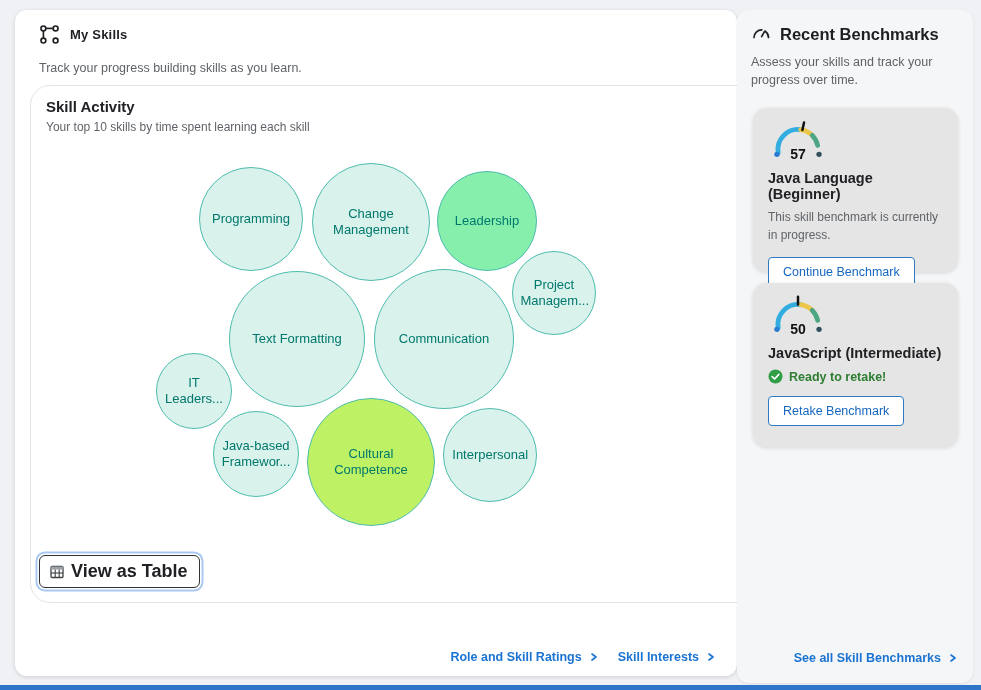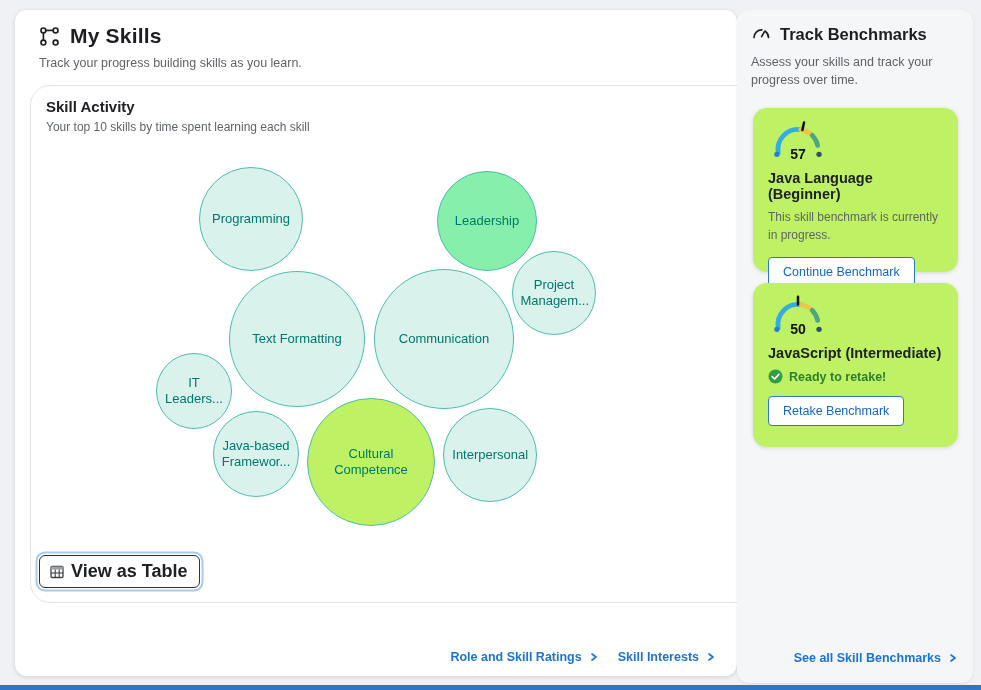--- a/index.html
+++ b/index.html
@@ -11,22 +11,22 @@
     overflow:hidden;
     color:#202124;
   }
   .main-card {
     position:absolute; left:15px; top:10px; width:722px; height:666px;
     background:#fff; border-radius:12px;
     box-shadow:0 1px 4px rgba(0,0,0,.14);
   }
   .main-header { padding:14px 24px 0 24px; }
   .title-row { display:flex; align-items:center; gap:10px; }
-  .page-title { font-size:21px; font-weight:700; color:#1c1e21; letter-spacing:.2px;text-align:right; }
-  .page-subtitle { margin-top:8px; font-size:12.5px; color:#5f6368; }
+  .page-title { font-size:13px; font-weight:700; color:#1c1e21; letter-spacing:.2px;text-align:right; }
+  .page-subtitle { margin-top:16px; font-size:12.5px; color:#5f6368; }
 
   .activity-card {
     position:absolute; left:15px; top:75px; width:788px; height:518px;
     background:#fff; border:1px solid #e2e4e7; border-radius:20px;
   }
   .activity-title { font-size:15px; font-weight:700; color:#202124; padding:12px 0 0 15px; }
   .activity-subtitle { font-size:12px; color:#5f6368; padding:5px 0 0 15px; }
 
   .bubble-area { position:absolute; left:0; top:0; width:693px; height:518px; }
   .bubble {
@@ -66,21 +66,21 @@
     background:#f5f6f8; border-radius:12px;
     box-shadow:0 1px 3px rgba(0,0,0,.08);
   }
   .panel-header { padding:14px 16px 0 14px; }
   .panel-title-row { display:flex; align-items:center; gap:9px; }
   .panel-title { font-size:16.5px; font-weight:700; color:#1c1e21; }
   .panel-subtitle { margin-top:9px; font-size:12.5px; color:#5f6368; line-height:1.45; width:200px; }
 
   .bench-card {
     position:absolute; left:16px; width:205px; height:164px;
-    background:#bef264; border-radius:14px;
+    background:#e5e5e5; border-radius:14px;
     box-shadow:0 1px 4px rgba(0,0,0,.13);
     padding:10px 15px;
   }
   .bench-card.first { top:98px; }
   .bench-card.second { top:273px; }
 
   .gauge-wrap { position:relative; width:60px; height:44px; }
   .gauge-score {
     position:absolute; left:0; right:0; bottom:0; text-align:center;
     font-size:14px; font-weight:700; color:#111;
@@ -125,20 +125,23 @@
   </div>
 
   <div class="activity-card">
     <div class="activity-title">Skill Activity</div>
     <div class="activity-subtitle">Your top 10 skills by time spent learning each skill</div>
 
     <div class="bubble-area" id="bubble-area">
         <div class="bubble" style="left: 168px; top: 81px; height: 104px; width: 104px; background: rgb(217, 242, 236); border-color: rgb(77, 188, 174);">
           <span style="color: rgb(0, 120, 108);">Programming</span>
         </div>
+        <div class="bubble" style="left: 281px; top: 77px; height: 118px; width: 118px; background: rgb(217, 242, 236); border-color: rgb(77, 188, 174);">
+          <span style="color: rgb(0, 120, 108);">Change Management</span>
+        </div>
         <div class="bubble" style="left: 406px; top: 85px; height: 100px; width: 100px; background: #86efac; border-color: rgb(77, 188, 174);">
           <span style="color: rgb(0, 120, 108);">Leadership</span>
         </div>
         <div class="bubble" style="left: 481px; top: 165px; height: 84px; width: 84px; background: rgb(217, 242, 236); border-color: rgb(77, 188, 174);">
           <span style="color: rgb(0, 120, 108);">Project Managem...</span>
         </div>
         <div class="bubble" style="left: 198px; top: 185px; height: 136px; width: 136px; background: rgb(217, 242, 236); border-color: rgb(77, 188, 174);">
           <span style="color: rgb(0, 120, 108);">Text Formatting</span>
         </div>
         <div class="bubble" style="left: 343px; top: 183px; height: 140px; width: 140px; background: rgb(217, 242, 236); border-color: rgb(77, 188, 174);">
@@ -191,21 +194,21 @@
 <div class="right-panel">
   <div class="panel-header">
     <div class="panel-title-row">
       <span style="display:inline-flex;">
         <svg width="20" height="20" viewBox="0 0 20 20" fill="none">
           <path d="M3 13.5 A 7.6 7.6 0 0 1 10.8 5.9" stroke="#202124" stroke-width="1.7" stroke-linecap="round"></path>
           <path d="M14.2 7.2 A 7.6 7.6 0 0 1 17.5 13.5" stroke="#202124" stroke-width="1.7" stroke-linecap="round"></path>
           <line x1="10.6" y1="12.6" x2="13.6" y2="7.4" stroke="#202124" stroke-width="1.7" stroke-linecap="round"></line>
         </svg>
       </span>
-      <span class="panel-title">Track Benchmarks</span>
+      <span class="panel-title">Recent Benchmarks</span>
     </div>
     <div class="panel-subtitle">Assess your skills and track your progress over time.</div>
   </div>
 
   <div class="bench-card first">
     <div class="gauge-wrap">
       <svg width="60" height="44" viewBox="0 0 60 46" fill="none">
         <path d="M 9.3 36.6 A 21 21 0 0 1 32.9 12.2" stroke="#33ade0" stroke-width="5" stroke-linecap="round"></path>
         <path d="M 32.9 12.2 A 21 21 0 0 1 44.9 18.2" stroke="#ecc64b" stroke-width="5" stroke-linecap="round"></path>
         <path d="M 44.9 18.2 A 21 21 0 0 1 50.5 28.6" stroke="#4da583" stroke-width="5" stroke-linecap="round"></path>

